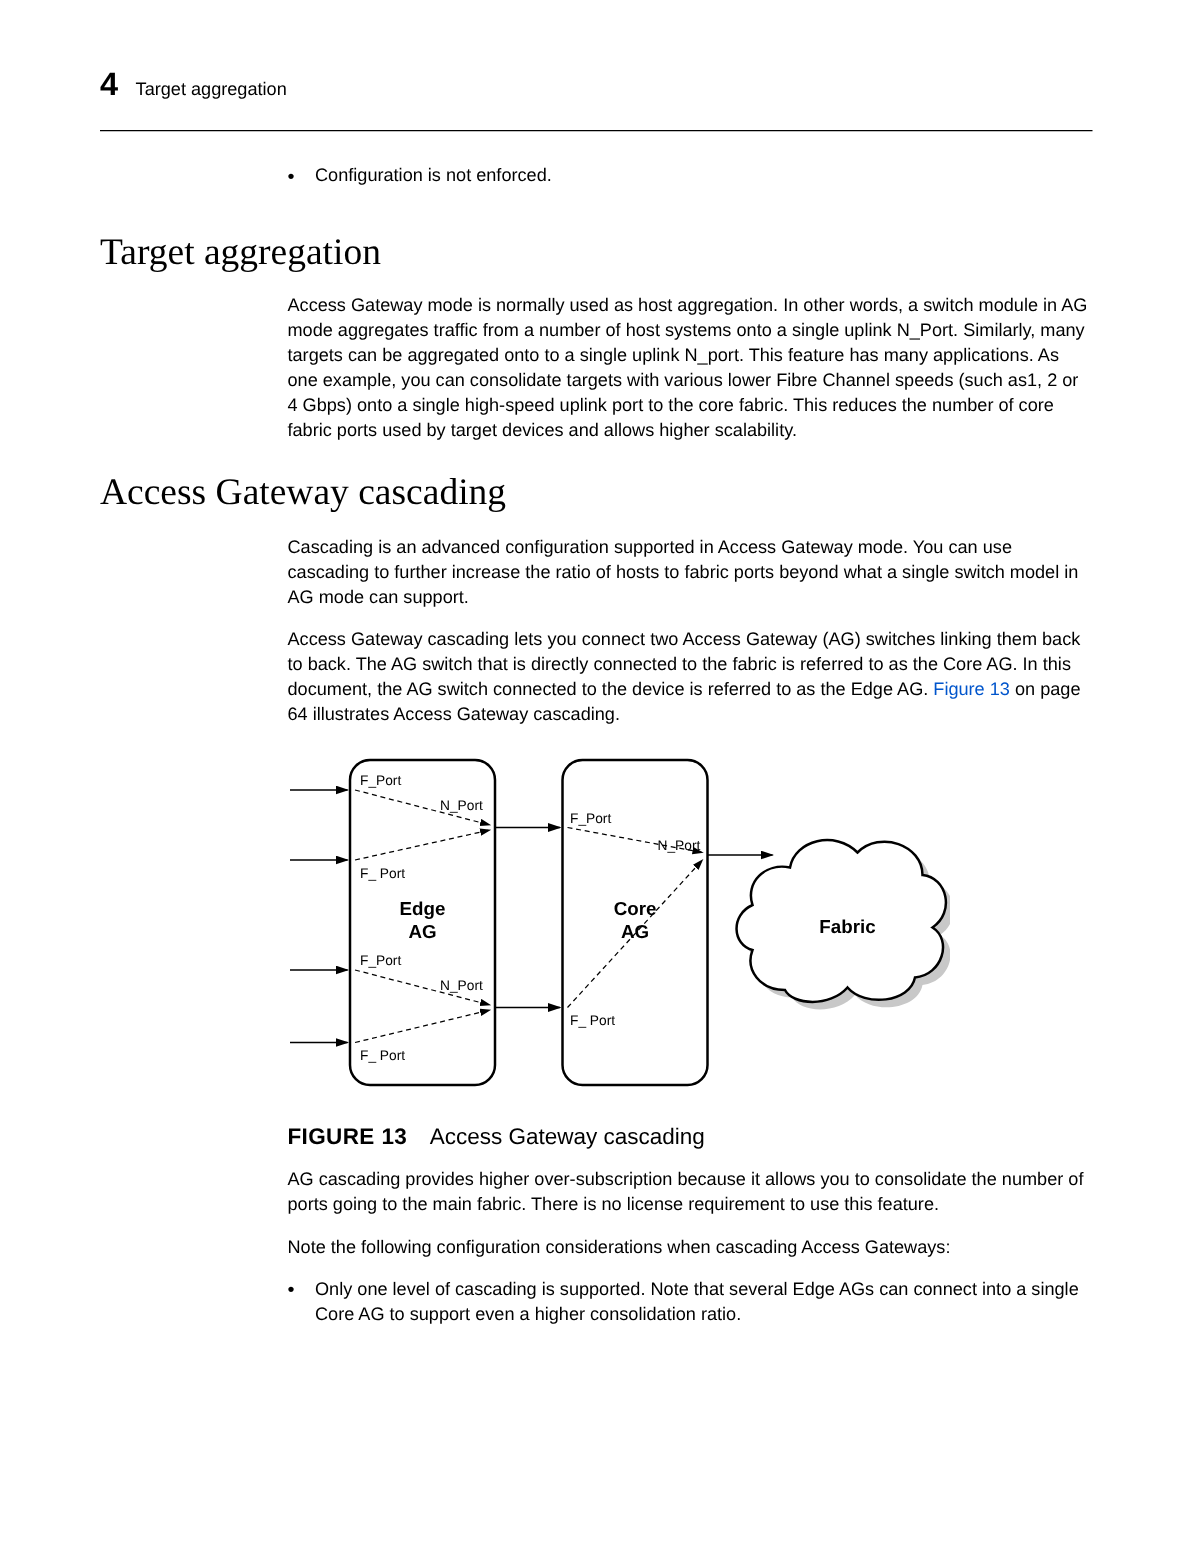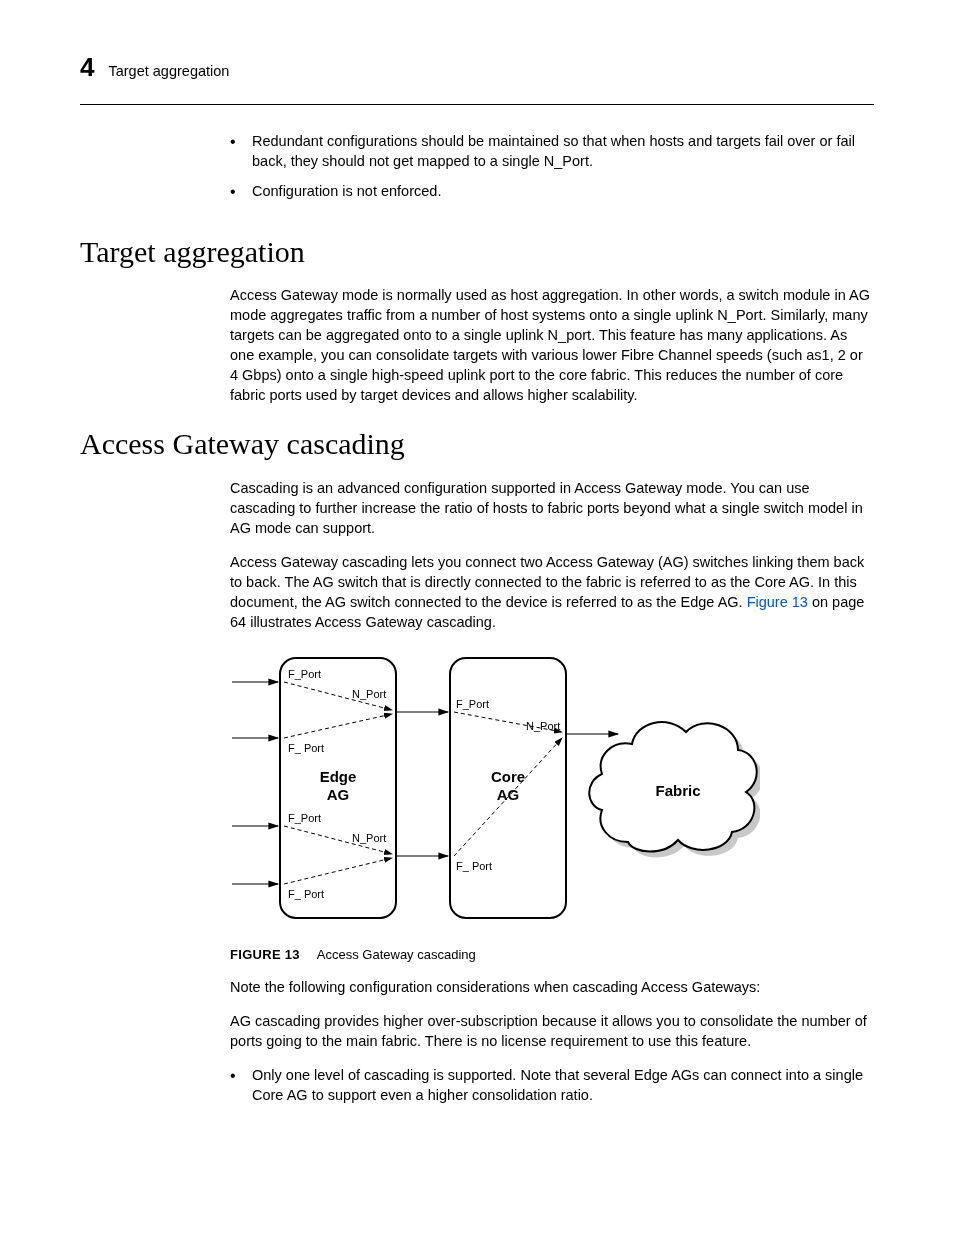--- a/index.html
+++ b/index.html
@@ -11,39 +11,38 @@
   .chap-title { font-size: 14.5px; }
   .hr { border: none; border-bottom: 1px solid #000; margin: 4px 0 26px 0; }
   .content-block { margin-left: 150px; }
   ul.bul { list-style: none; padding-left: 0; margin: 0 0 30px 0; }
   ul.bul > li { position: relative; padding-left: 22px; margin-bottom: 10px; }
   ul.bul > li::before { content: "•"; position: absolute; left: 0; top: 0; font-size: 16px; }
   h1.section { font-family: Georgia, "Times New Roman", serif; font-weight: 400; font-size: 30px; margin: 18px 0 12px 0; }
   p { margin: 13px 0 14px 0; }
   .link { color: #0055cc; }
   figure { margin: 16px 0 10px 0; }
-  figcaption { font-size: 13px; margin-top: 8px; }
+  figcaption { font-size: 18px; margin-top: 8px; }
   figcaption .fig-label { font-weight: 700; letter-spacing: 0.3px; margin-right: 14px; }
   svg text { font-family: Arial, Helvetica, sans-serif; }
 </style>
 </head>
 <body>
 
 <div class="page">
 
   <div class="chap-head">
     <span class="chap-num">4</span>
     <span class="chap-title">Target aggregation</span>
   </div>
   <hr class="hr">
 
   <div class="content-block">
 
     <ul class="bul">
-      <li>Redundant configurations should be maintained so that when hosts and targets fail over or fail back, they should not get mapped to a single N_Port.</li>
       <li>Configuration is not enforced.</li>
     </ul>
 
   </div>
 
   <h1 class="section">Target aggregation</h1>
 
   <div class="content-block">
     <p>Access Gateway mode is normally used as host aggregation. In other words, a switch module in AG mode aggregates traffic from a number of host systems onto a single uplink N_Port. Similarly, many targets can be aggregated onto to a single uplink N_port. This feature has many applications. As one example, you can consolidate targets with various lower Fibre Channel speeds (such as1, 2 or 4 Gbps) onto a single high-speed uplink port to the core fabric. This reduces the number of core fabric ports used by target devices and allows higher scalability.</p>
   </div>
@@ -109,23 +108,23 @@
 
         <line x1="336" y1="86" x2="388" y2="86" stroke="#000" stroke-width="1.2" marker-end="url(#arrow)"></line>
       </svg>
 
       <figcaption>
         <span class="fig-label">FIGURE 13</span>
         <span>Access Gateway cascading</span>
       </figcaption>
     </figure>
 
+    <p>AG cascading provides higher over-subscription because it allows you to consolidate the number of ports going to the main fabric. There is no license requirement to use this feature.</p>
+
     <p>Note the following configuration considerations when cascading Access Gateways:</p>
-
-    <p>AG cascading provides higher over-subscription because it allows you to consolidate the number of ports going to the main fabric. There is no license requirement to use this feature.</p>
 
     <ul class="bul">
       <li>Only one level of cascading is supported. Note that several Edge AGs can connect into a single Core AG to support even a higher consolidation ratio.</li>
     </ul>
 
   </div>
 
 </div>
 
 </body></html>

